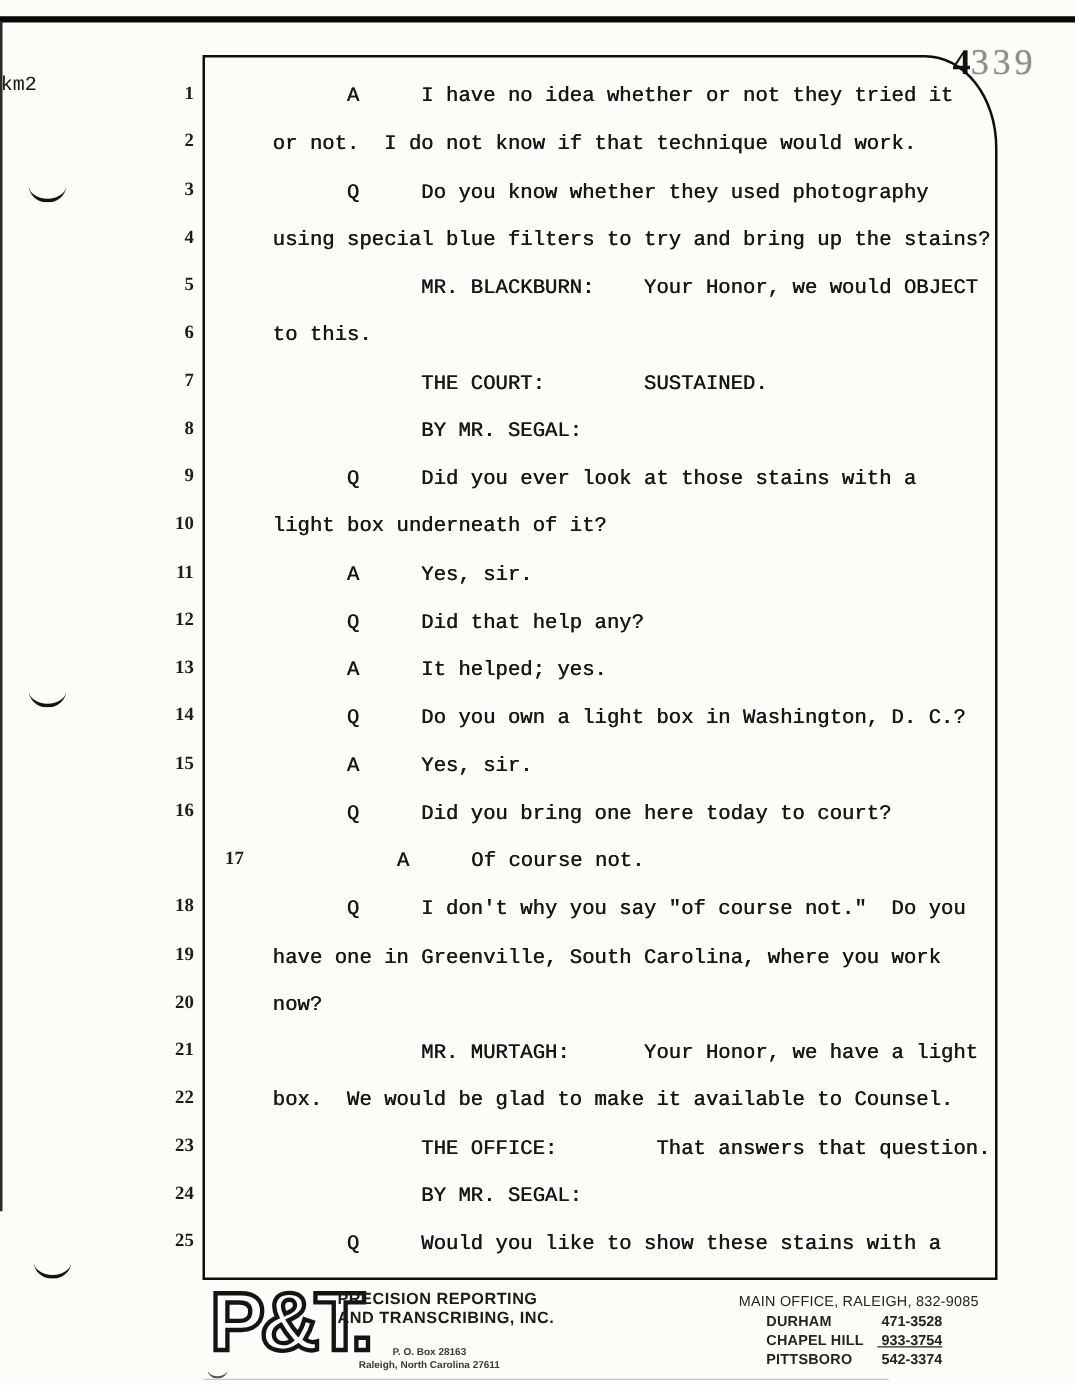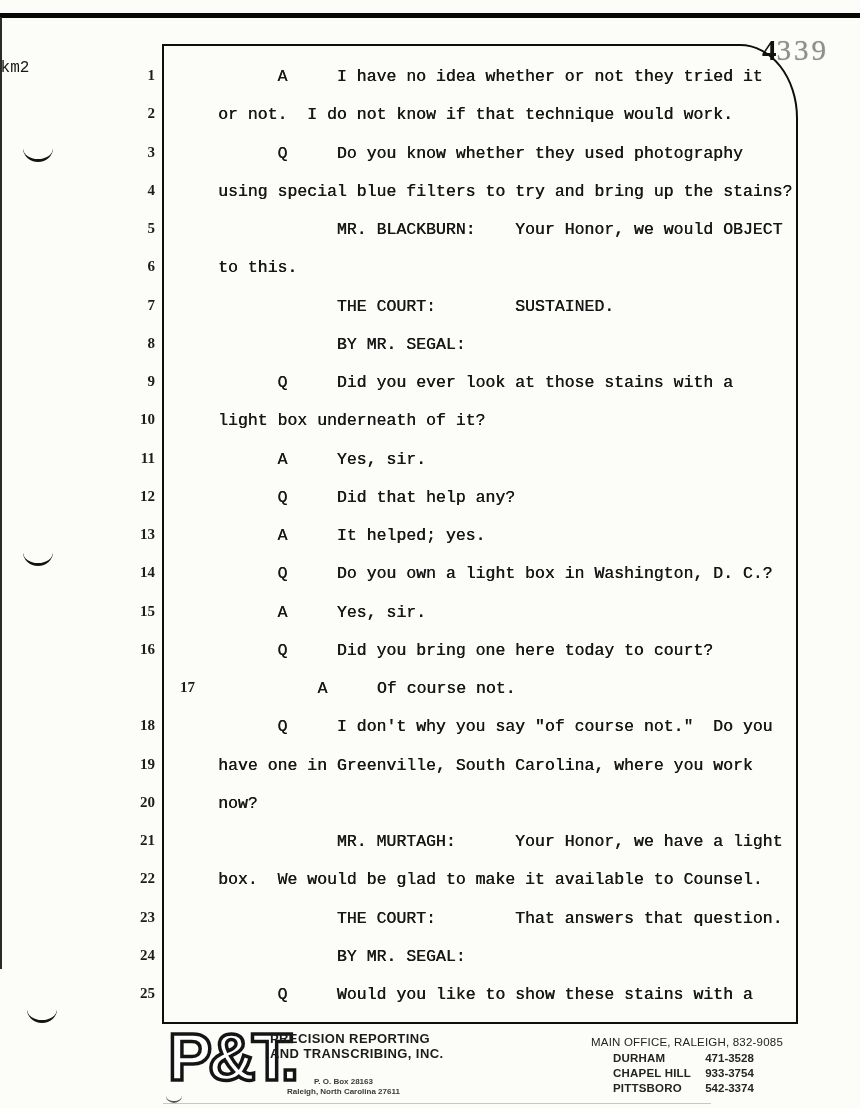--- a/index.html
+++ b/index.html
@@ -182,21 +182,21 @@
         <span class="t-text">            MR. MURTAGH:      Your Honor, we have a light</span>
       </div>
 
       <div class="t-row" style="position: absolute; top: 870.25px;">
         <span class="t-num">22</span>
         <span class="t-text">box.  We would be glad to make it available to Counsel.</span>
       </div>
 
       <div class="t-row" style="position: absolute; top: 908.5px;">
         <span class="t-num">23</span>
-        <span class="t-text">            THE COURT:        That answers that question.</span>
+        <span class="t-text">            THE OFFICE:        That answers that question.</span>
       </div>
 
       <div class="t-row" style="position: absolute; top: 946.75px;">
         <span class="t-num">24</span>
         <span class="t-text">            BY MR. SEGAL:</span>
       </div>
 
       <div class="t-row" style="position: absolute; top: 985px;">
         <span class="t-num">25</span>
         <span class="t-text">      Q     Would you like to show these stains with a</span>
@@ -218,21 +218,21 @@
 
   <div class="contact">
     <div class="main-office">MAIN OFFICE, RALEIGH, 832-9085</div>
     <div>
 
         <div class="phone-row" style="position: absolute; top: 1052px;">
           <span class="phone-city">DURHAM</span>
           <span class="phone-number">471-3528</span>
         </div>
 
-        <div class="phone-row" style="position: absolute; top: 1067px;">
+        <div class="phone-row" style="position: absolute; top: 1067px; text-decoration: underline;">
           <span class="phone-city">CHAPEL HILL</span>
           <span class="phone-number">933-3754</span>
         </div>
 
         <div class="phone-row" style="position: absolute; top: 1082px;">
           <span class="phone-city">PITTSBORO</span>
           <span class="phone-number">542-3374</span>
         </div>
       </div>
   </div>

